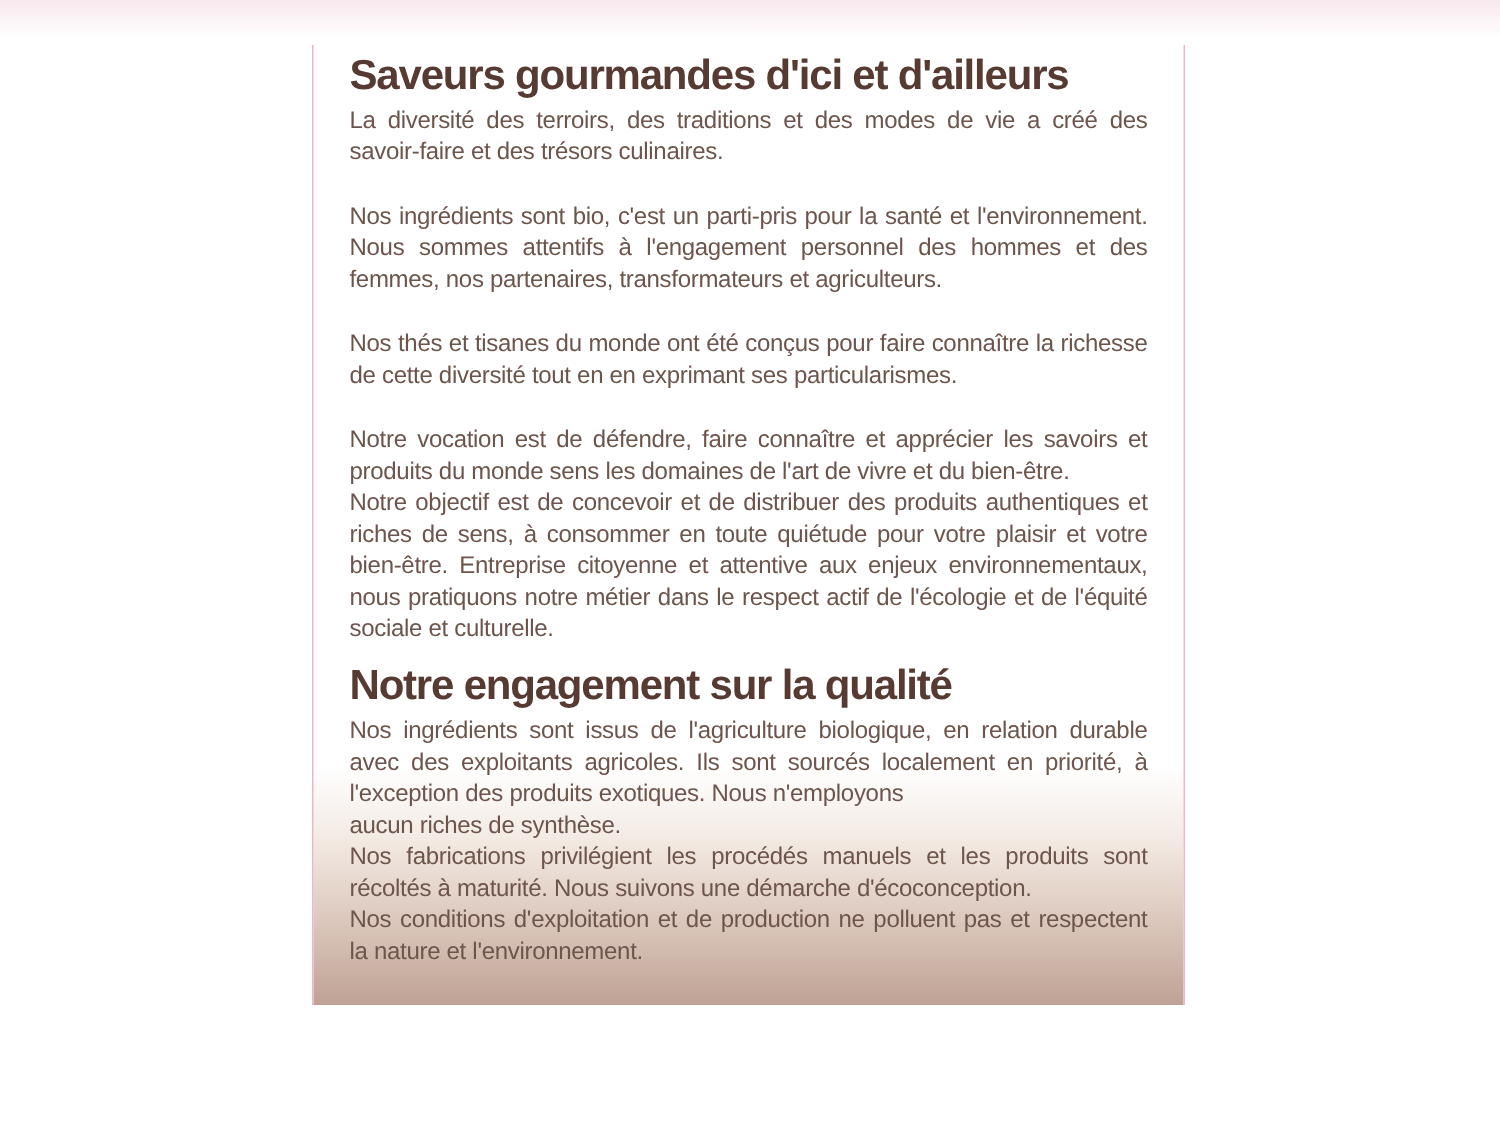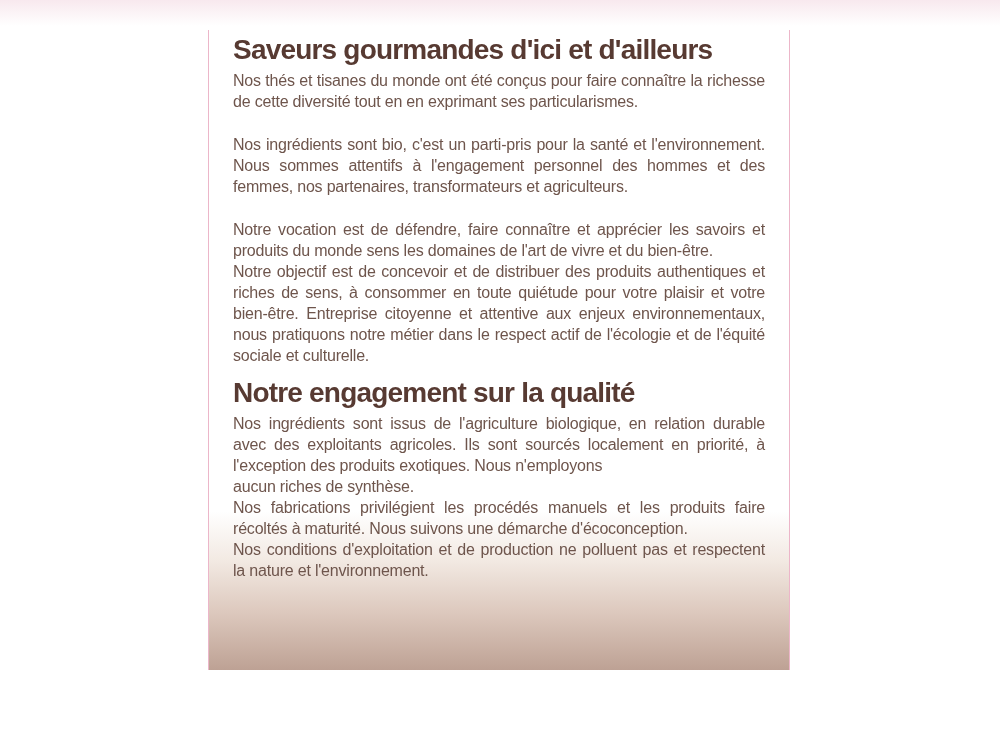--- a/index.html
+++ b/index.html
@@ -74,26 +74,27 @@
 </style>
 </head>
 <body>
 
 <div class="canvas">
   <div class="top-tint"></div>
 
   <section class="panel">
 
     <h1 class="section-title">Saveurs gourmandes d'ici et d'ailleurs</h1>
+    <p class="para">La diversité des terroirs, des traditions et des modes de vie a créé des savoir-faire et des trésors culinaires.</p>
+    <p class="para">Nos ingrédients sont bio, c'est un parti-pris pour la santé et l'environnement. Nous sommes attentifs à l'engagement personnel des hommes et des femmes, nos partenaires, transformateurs et agriculteurs.</p>
     <p class="para">Nos thés et tisanes du monde ont été conçus pour faire connaître la richesse de cette diversité tout en en exprimant ses particularismes.</p>
-    <p class="para">Nos ingrédients sont bio, c'est un parti-pris pour la santé et l'environnement. Nous sommes attentifs à l'engagement personnel des hommes et des femmes, nos partenaires, transformateurs et agriculteurs.</p>
 
     <p class="para tight">Notre vocation est de défendre, faire connaître et apprécier les savoirs et produits du monde sens les domaines de l'art de vivre et du bien-être.</p>
     <p class="para tight">Notre objectif est de concevoir et de distribuer des produits authentiques et riches de sens, à consommer en toute quiétude pour votre plaisir et votre bien-être. Entreprise citoyenne et attentive aux enjeux environnementaux, nous pratiquons notre métier dans le respect actif de l'écologie et de l'équité sociale et culturelle.</p>
 
     <h1 class="section-title h-gap">Notre engagement sur la qualité</h1>
     <p class="para tight">Nos ingrédients sont issus de l'agriculture biologique, en relation durable avec des exploitants agricoles. Ils sont sourcés localement en priorité, à l'exception des produits exotiques. Nous n'employons</p>
     <p class="para tight">aucun riches de synthèse.</p>
-    <p class="para tight">Nos fabrications privilégient les procédés manuels et les produits faire récoltés à maturité. Nous suivons une démarche d'écoconception.</p>
+    <p class="para tight">Nos fabrications privilégient les procédés manuels et les produits sont récoltés à maturité. Nous suivons une démarche d'écoconception.</p>
     <p class="para tight">Nos conditions d'exploitation et de production ne polluent pas et respectent la nature et l'environnement.</p>
 
   </section>
 </div>
 
 </body></html>

